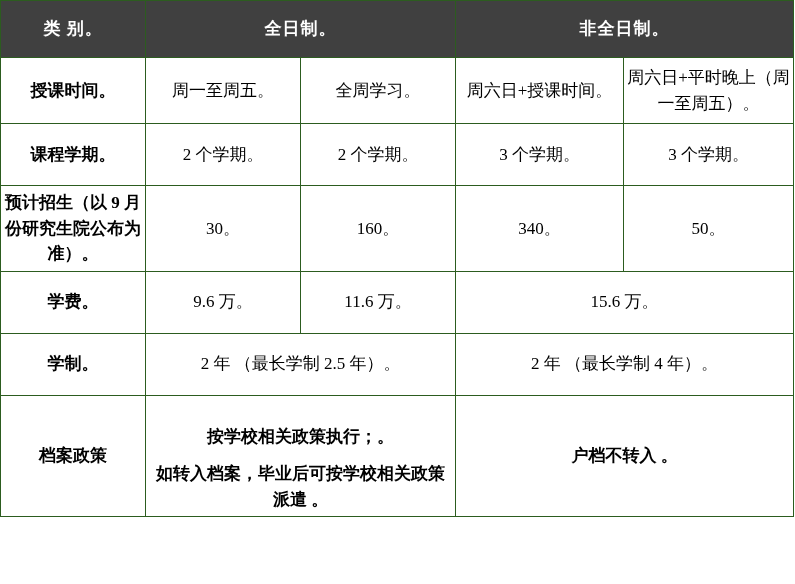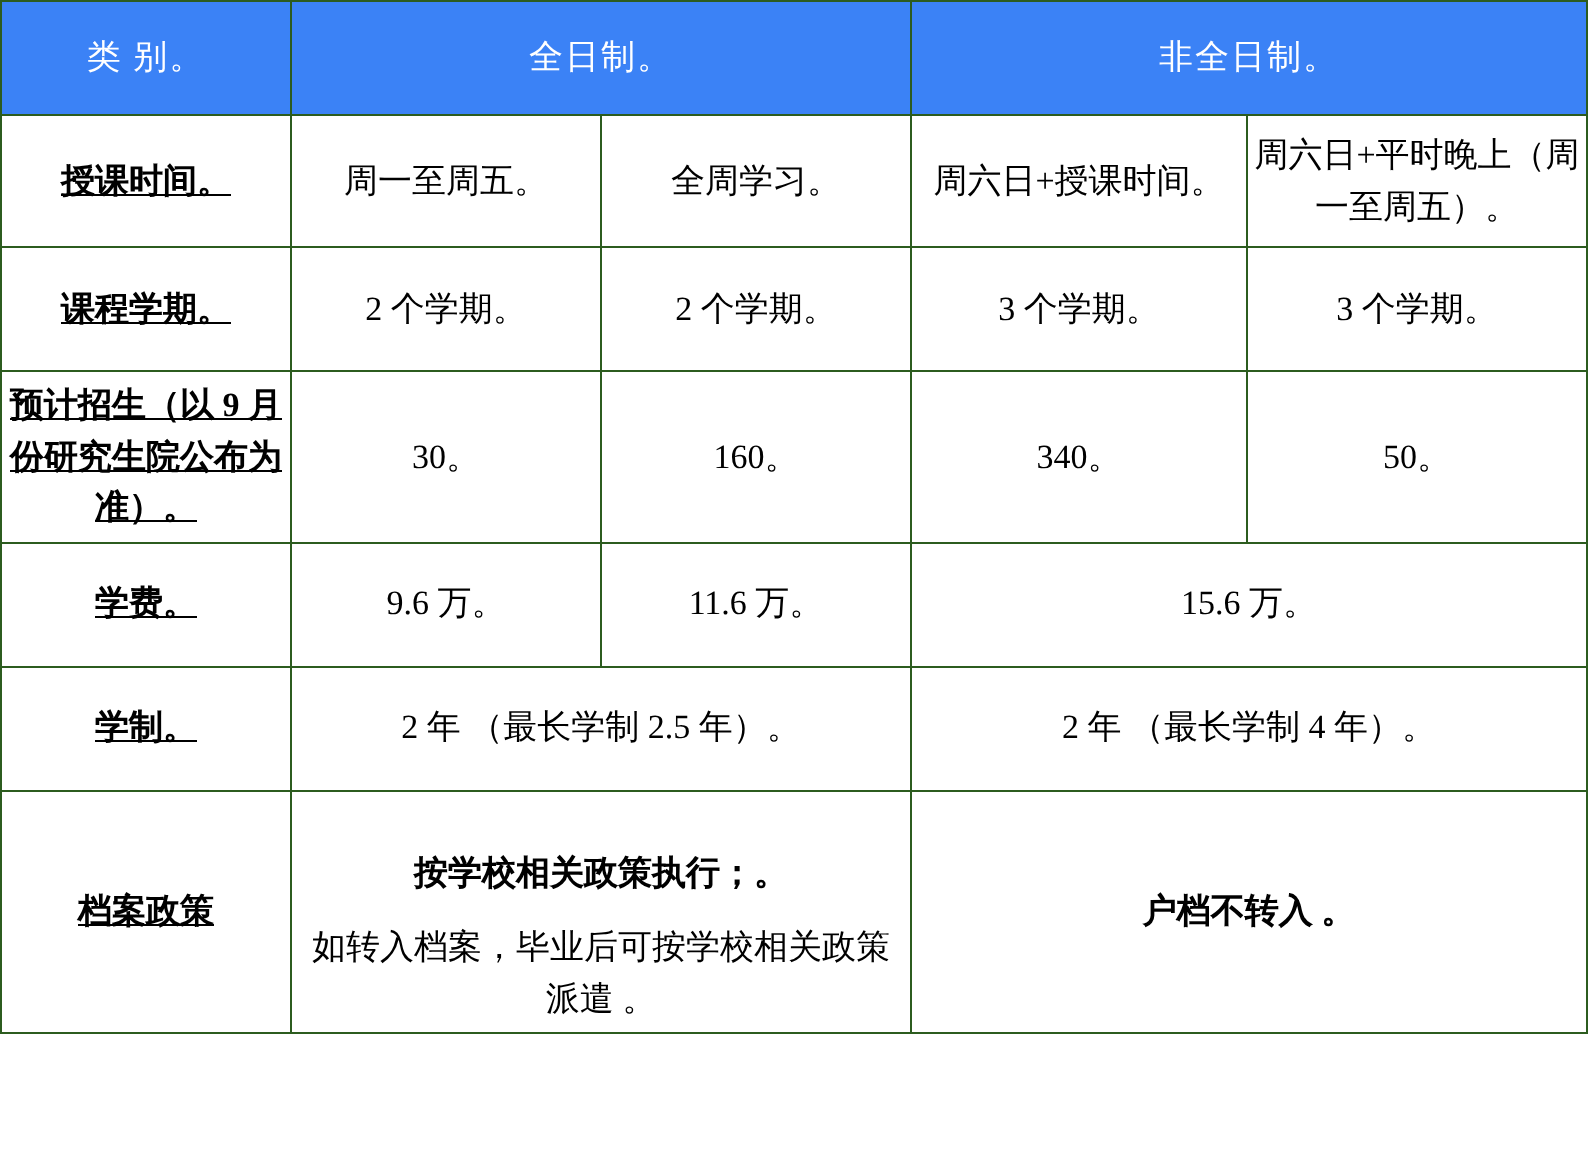--- a/index.html
+++ b/index.html
@@ -22,42 +22,41 @@
   #program-table td {
     border: 1px solid #2c5c1f;
     text-align: center;
     vertical-align: middle;
     font-size: 17px;
     line-height: 1.5;
     padding: 4px 3px;
     word-break: break-all;
   }
   .hdr {
-    background: #3b82f6;
+    background: #404040;
     color: #ffffff;
-    font-weight: normal;
+    font-weight: bold;
     font-size: 18px;
     letter-spacing: 1px;
   }
   .hdr-row1 td { height: 48px; }
   .hdr-row2 td { height: 48px; }
   .rowlabel {
     font-weight: bold;
     font-size: 17px;
-    text-decoration: underline;
   }
   .cell-small { font-size: 16px; }
   .tall { height: 66px; }
   .tall2 { height: 62px; }
   .policy-cell {
     line-height: 2.0;
     padding: 8px 6px;
   }
   .policy-cell .p1 { font-weight: bold; display: block; margin-bottom: 12px; margin-top: 24px; }
-  .policy-cell .p2 { font-weight: normal; display: block; }
+  .policy-cell .p2 { font-weight: bold; display: block; }
   .bold { font-weight: bold; }
 </style>
 </head>
 <body>
 
 <table id="program-table">
   <colgroup>
     <col style="width:145px">
     <col style="width:155px">
     <col style="width:155px">

